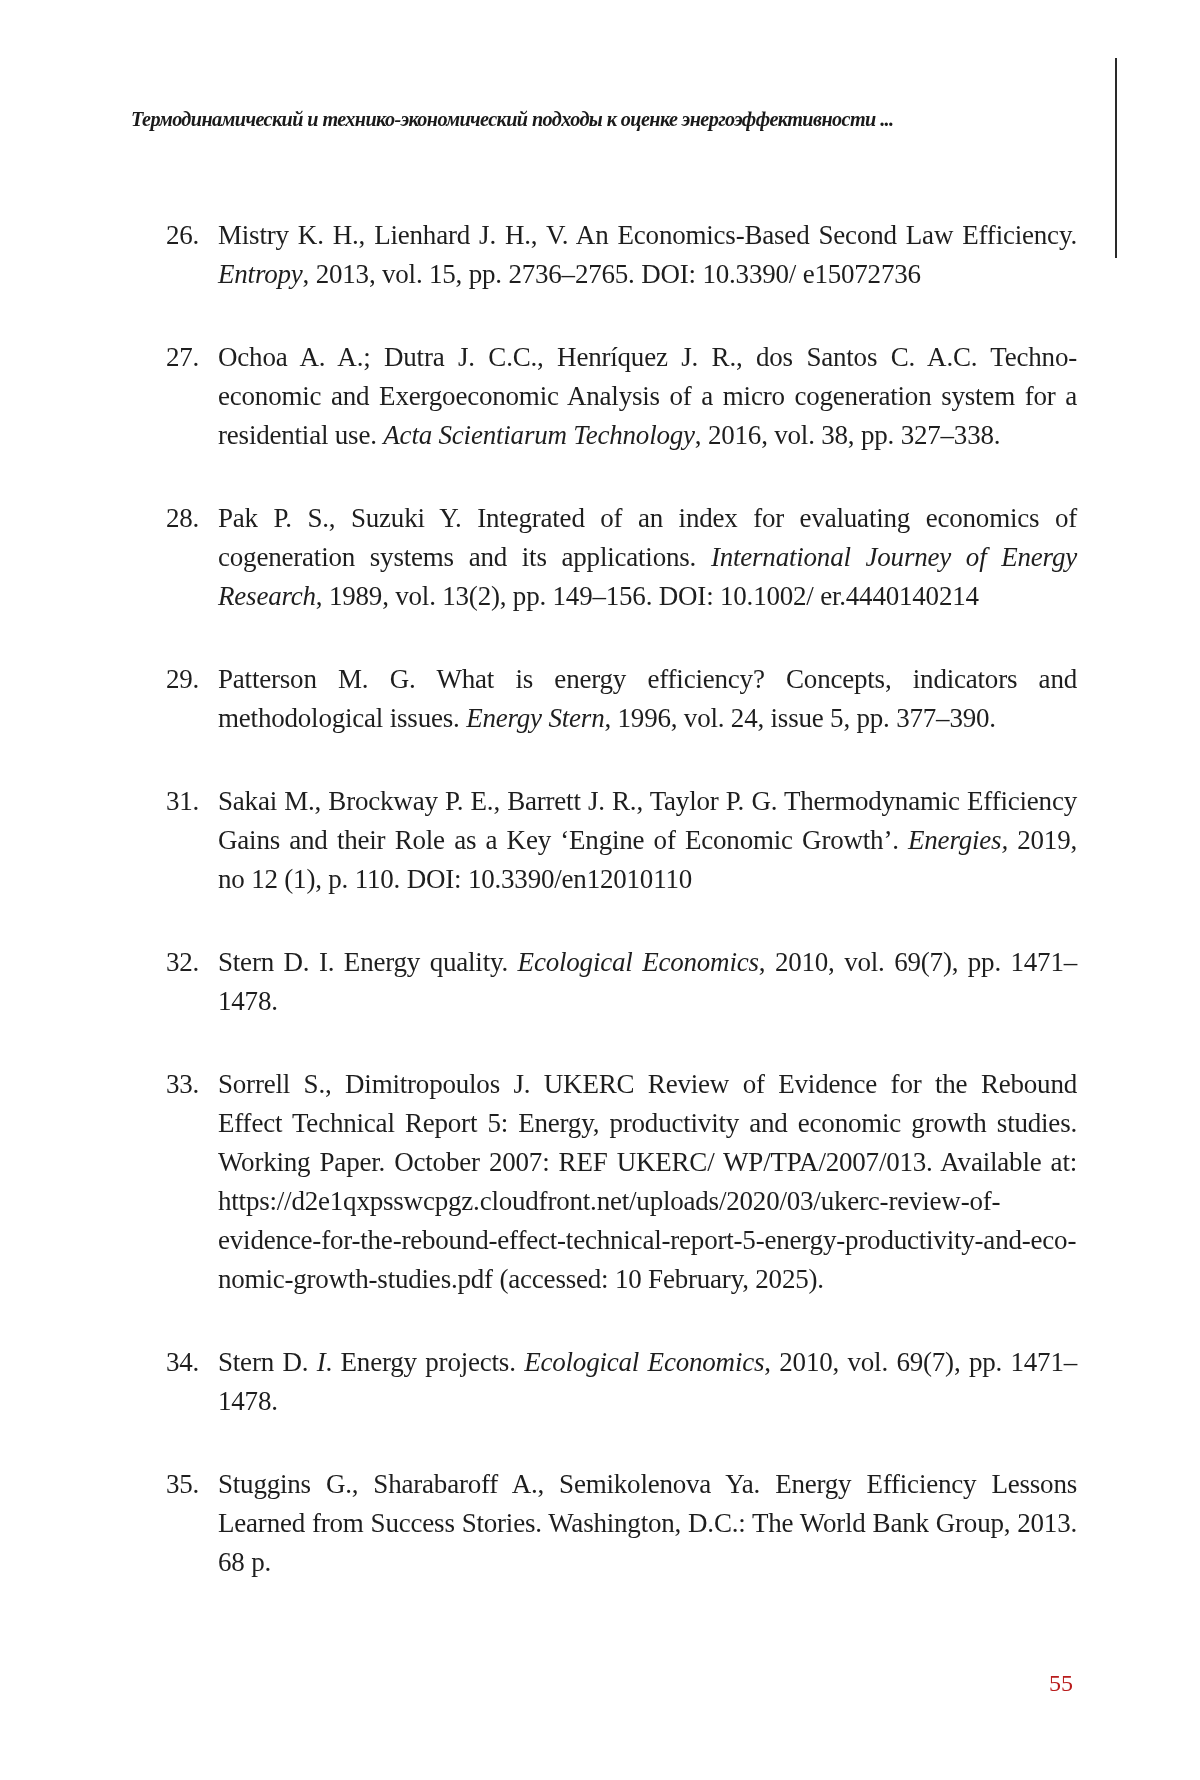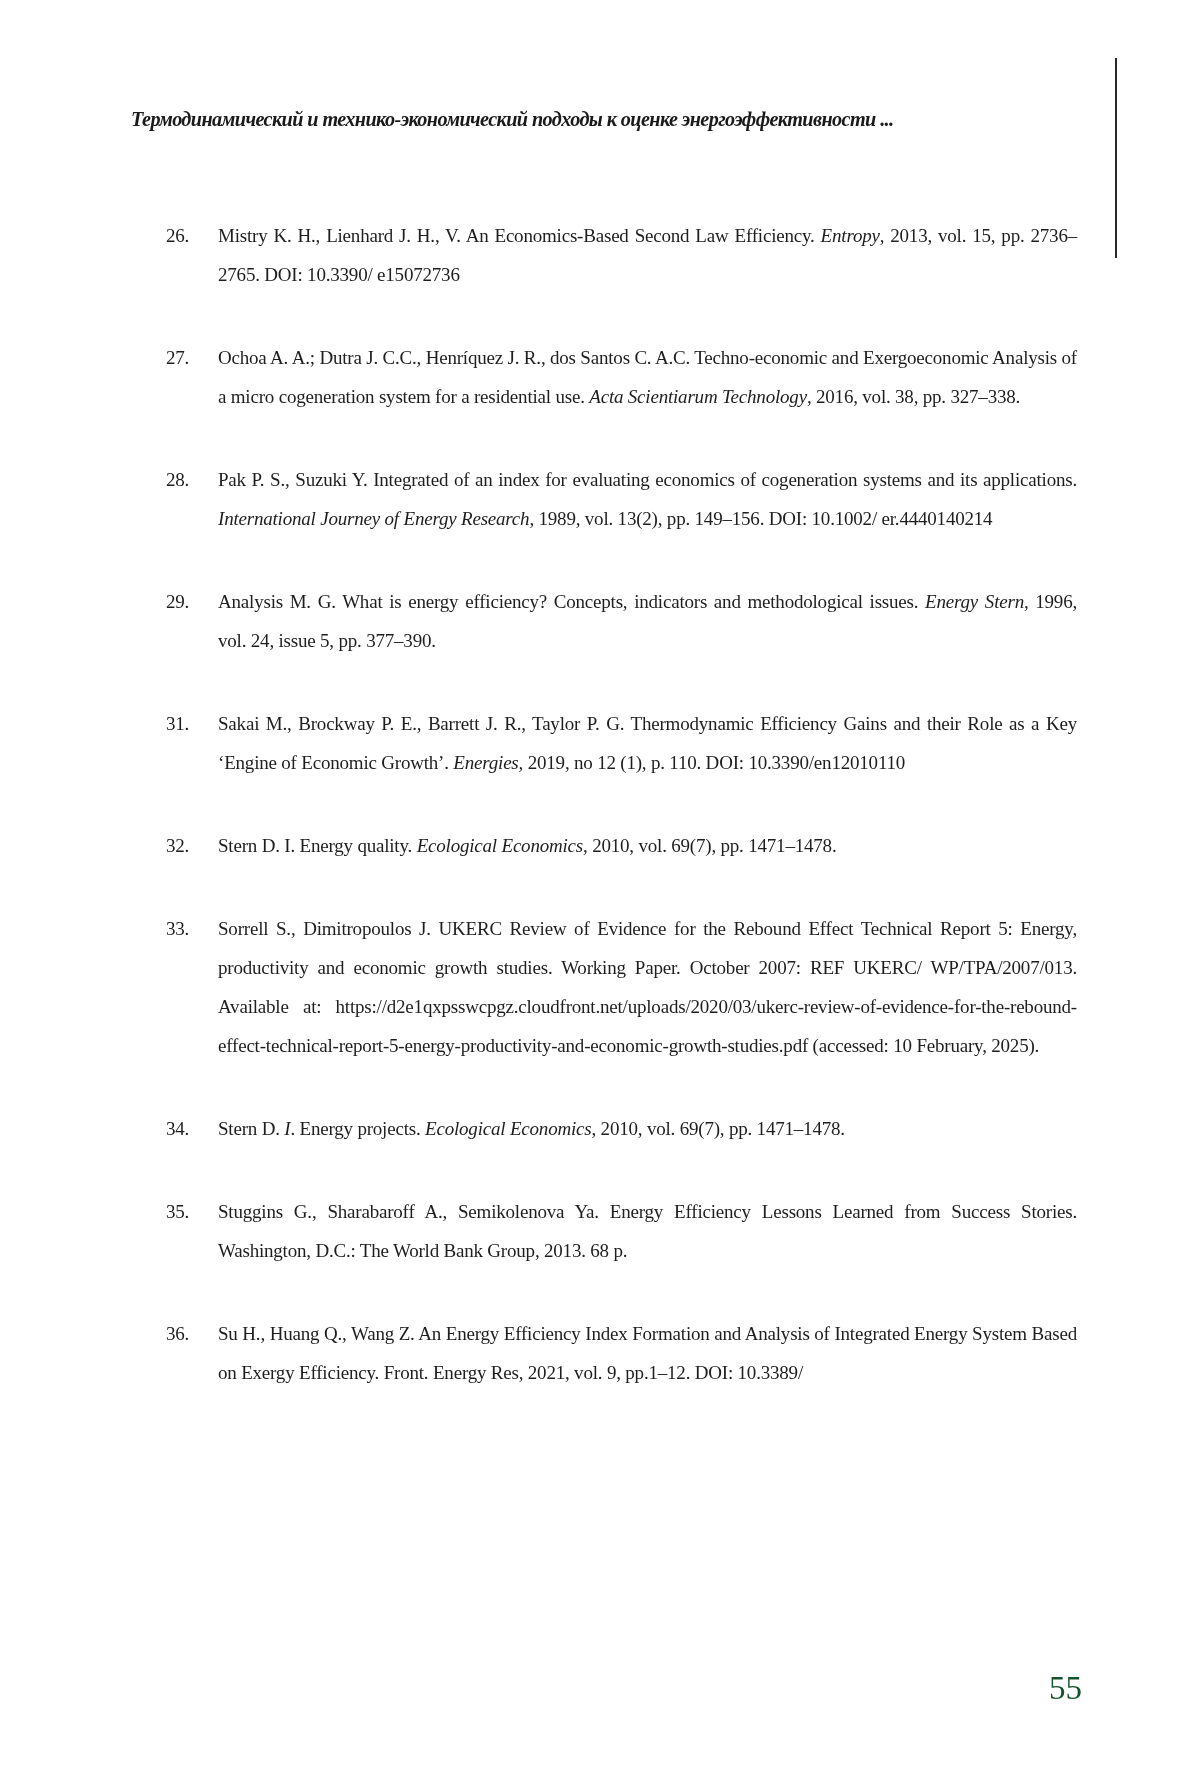--- a/index.html
+++ b/index.html
@@ -42,39 +42,39 @@
       left: 166px;
       top: 172px;
       width: 911px;
       margin: 0;
       padding: 0;
       list-style: none;
     }
     .ref {
       position: relative;
       padding-left: 52px;
-      font-size: 19px;
+      font-size: 27px;
       line-height: 39px;
       text-align: justify;
       hyphens: manual;
       letter-spacing: -0.2px;
     }
     .ref-num {
       position: absolute;
       left: 0;
       top: 0;
     }
     .ref-body { display: block; margin-top: 44px; }
     .ref-body i { font-style: italic; }
     .page-number {
       position: absolute;
       left: 1049px;
       top: 1670px;
-      font-size: 33px;
-      color: #14532d;
+      font-size: 24px;
+      color: #b91c1c;
     }
   </style>
 </head>
 <body>
 
 <div class="side-rule"></div>
 
 <div class="running-header">Термодинамический и технико-экономический подходы к оценке энергоэффективности ...</div>
 
 <ol class="refs" id="refs">
@@ -85,21 +85,21 @@
     <li class="ref">
       <span class="ref-num">27.</span>
       <span class="ref-body"><span>Ochoa A. A.; Dutra J. C.C., Henríquez J. R., dos Santos C. A.C. Techno-economic and Exergoeconomic Analysis of a micro cogen­eration system for a residential use. </span><i>Acta Scientiarum Technology</i><span>, 2016, vol. 38, pp. 327–338.</span></span>
     </li>
     <li class="ref">
       <span class="ref-num">28.</span>
       <span class="ref-body"><span>Pak P. S., Suzuki Y. Integrated of an index for evaluating economics of cogeneration systems and its applications. </span><i>International Journey of Energy Research</i><span>, 1989, vol. 13(2), pp. 149–156. DOI: 10.1002/ er.4440140214</span></span>
     </li>
     <li class="ref">
       <span class="ref-num">29.</span>
-      <span class="ref-body"><span>Analysis M. G. What is energy efficiency? Concepts, indicators and methodological issues. </span><i>Energy Stern</i><span>, 1996, vol. 24, issue 5, pp. 377–390.</span></span>
+      <span class="ref-body"><span>Patterson M. G. What is energy efficiency? Concepts, indicators and methodological issues. </span><i>Energy Stern</i><span>, 1996, vol. 24, issue 5, pp. 377–390.</span></span>
     </li>
     <li class="ref">
       <span class="ref-num">31.</span>
       <span class="ref-body"><span>Sakai M., Brockway P. E., Barrett J. R., Taylor P. G. Thermodynamic Efficiency Gains and their Role as a Key ‘Engine of Economic Growth’. </span><i>Energies,</i><span> 2019, no 12 (1), p. 110. DOI: 10.3390/en12010110</span></span>
     </li>
     <li class="ref">
       <span class="ref-num">32.</span>
       <span class="ref-body"><span>Stern D. I. Energy quality. </span><i>Ecological Economics</i><span>, 2010, vol. 69(7), pp. 1471–1478.</span></span>
     </li>
     <li class="ref">
@@ -107,19 +107,15 @@
       <span class="ref-body"><span>Sorrell S., Dimitropoulos J. UKERC Review of Evidence for the Rebound Effect Technical Report 5: Energy, productivity and eco­nomic growth studies. Working Paper. October 2007: REF UKERC/ WP/TPA/2007/013. Available at: https://d2e1qxpsswcpgz.cloud­front.net/uploads/2020/03/ukerc-review-of-evidence-for-the-​rebound-effect-technical-report-5-energy-productivity-and-eco­nomic-growth-studies.pdf (accessed: 10 February, 2025).</span></span>
     </li>
     <li class="ref">
       <span class="ref-num">34.</span>
       <span class="ref-body"><span>Stern D. </span><i>I</i><span>. Energy projects. </span><i>Ecological Economics</i><span>, 2010, vol. 69(7), pp. 1471–1478.</span></span>
     </li>
     <li class="ref">
       <span class="ref-num">35.</span>
       <span class="ref-body"><span>Stuggins G., Sharabaroff A., Semikolenova Ya. Energy Efficiency Lessons Learned from Success Stories. Washington, D.C.: The World Bank Group, 2013. 68 p.</span></span>
     </li>
-    <li class="ref">
-      <span class="ref-num">36.</span>
-      <span class="ref-body"><span>Su H., Huang Q., Wang Z. An Energy Efficiency Index Formation and Analysis of Integrated Energy System Based on Exergy Efficiency. Front. Energy Res, 2021, vol. 9, pp.1–12. DOI: 10.3389/</span></span>
-    </li>
   </ol>
 
 <div class="page-number">55</div>
 
 </body></html>

